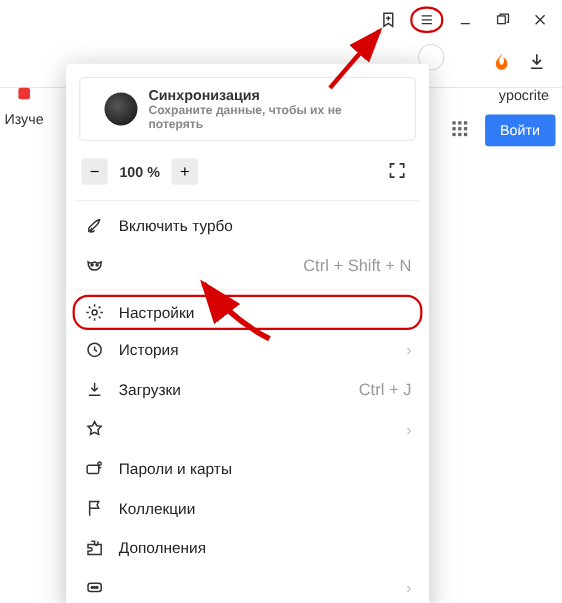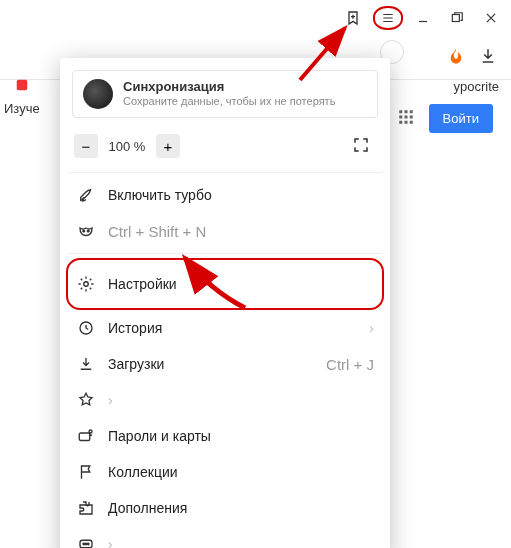--- a/index.html
+++ b/index.html
@@ -52,21 +52,21 @@
     gap: 8px;
     font-size: 13px;
     color: #333;
     justify-content: space-between;
   }
   .bm-left, .bm-right { display:flex; align-items:center; gap:6px;flex-direction:column; }
   .bm-right .chev { font-weight:bold; }
   
   .login-row {
     position: absolute;
-    top: 104px; right: 18px;
+    top: 104px; right: 6px;
     display: flex; align-items: center; gap: 14px;
   }
   .grid-ico { color: #666; }
   .login-btn {
     background: #2f7cf6;
     color: #fff;
     border: none;
     border-radius: 3px;
     padding: 7px 14px;
     font-size: 13px;
@@ -87,68 +87,70 @@
     left: 60px;
     width: 330px;
     background: #fff;
     box-shadow: 0 4px 24px rgba(0,0,0,.25);
     border-radius: 4px;
     padding: 10px 8px 6px 8px;
   }
   .sync-card {
     border: 1px solid #e5e5e5;
     border-radius: 4px;
-    padding: 8px 10px;
+    padding: 8px 22px;
     display: flex;
     gap: 10px;
+    align-items: center;
     margin: 2px 4px 10px 4px;
   }
   .avatar {
     width: 30px; height: 30px; border-radius: 50%;
     background: radial-gradient(circle at 40% 40%, #555, #111);
     flex: 0 0 30px;
   }
   .sync-text .t1 { font-weight: bold; font-size: 13px; }
-  .sync-text .t2 { font-size: 11px; color: #888; margin-top:1px; }
+  .sync-text .t2 { font-size: 11px; color: #888; margin-top:1px;font-weight:bold; }
   .zoom-row {
     display: flex; align-items: center;
     padding: 6px 6px 10px 6px;
     gap: 8px;
   }
   .zoom-btn {
     width: 24px; height: 24px;
     border: none;
     background: #ececec;
     border-radius: 3px;
     font-size: 15px;
     cursor: pointer;
     display:flex; align-items:center; justify-content:center;
   }
-  .zoom-val { font-size: 13px; min-width: 42px; text-align:center; }
+  .zoom-val { font-size: 13px; min-width: 42px; text-align:center;font-weight:bold; }
   .zoom-spacer { flex: 1; }
   .full-ico { width:24px; color:#333; }
   hr.sep { border: none; border-top: 1px solid #eee; margin: 4px 0; }
   .mi {
     display: flex; align-items: center;
     gap: 12px;
     height: 36px;
     padding: 0 8px;
     font-size: 14px;
     color: #222;
     cursor: pointer;
     border-radius: 4px;
+    justify-content: space-between;
   }
   .mi .ico { width: 20px; display:flex; justify-content:center; color:#333; }
   .mi .lbl { flex: 1; }
   .mi .hint { font-size: 15px; color: #999; }
   .mi .chev { color: #bbb; font-size: 14px; }
   .mi.highlight {
     border: 2px solid #d60000;
     border-radius: 14px;
-    height: 52px;
+    height: 32px;
     margin-left:-2px; margin-right:-2px;
   }
   
   svg.anno {
     position: absolute;
     top: 0; left: 0;
     width: 511px; height: 548px;
     pointer-events: none;
   }
 </style>

